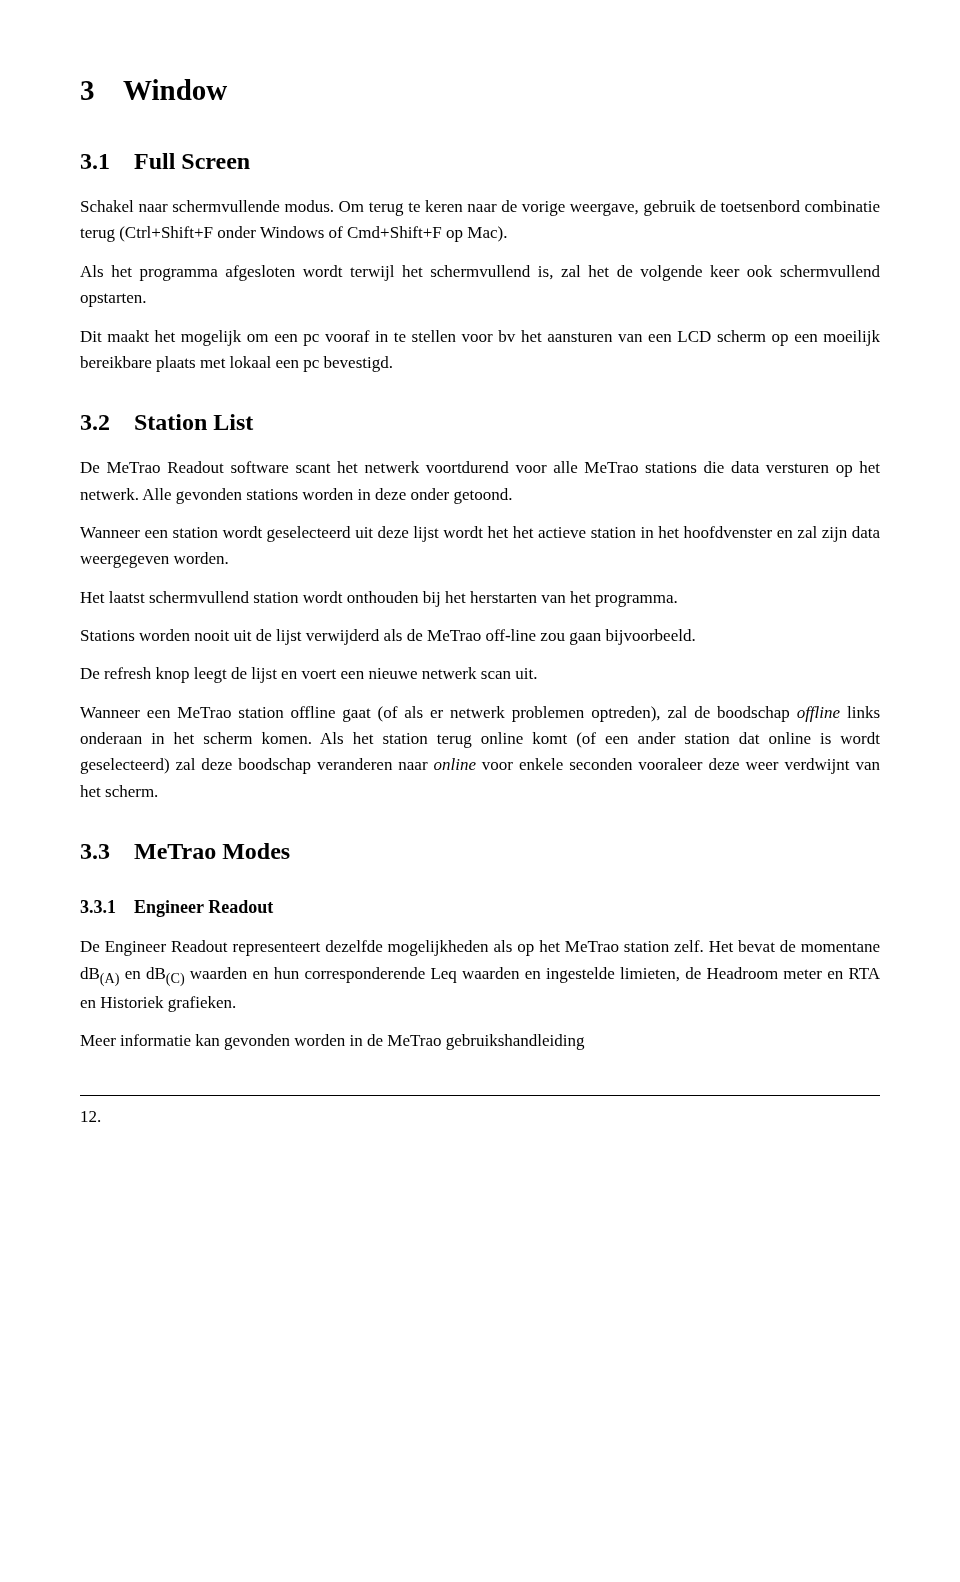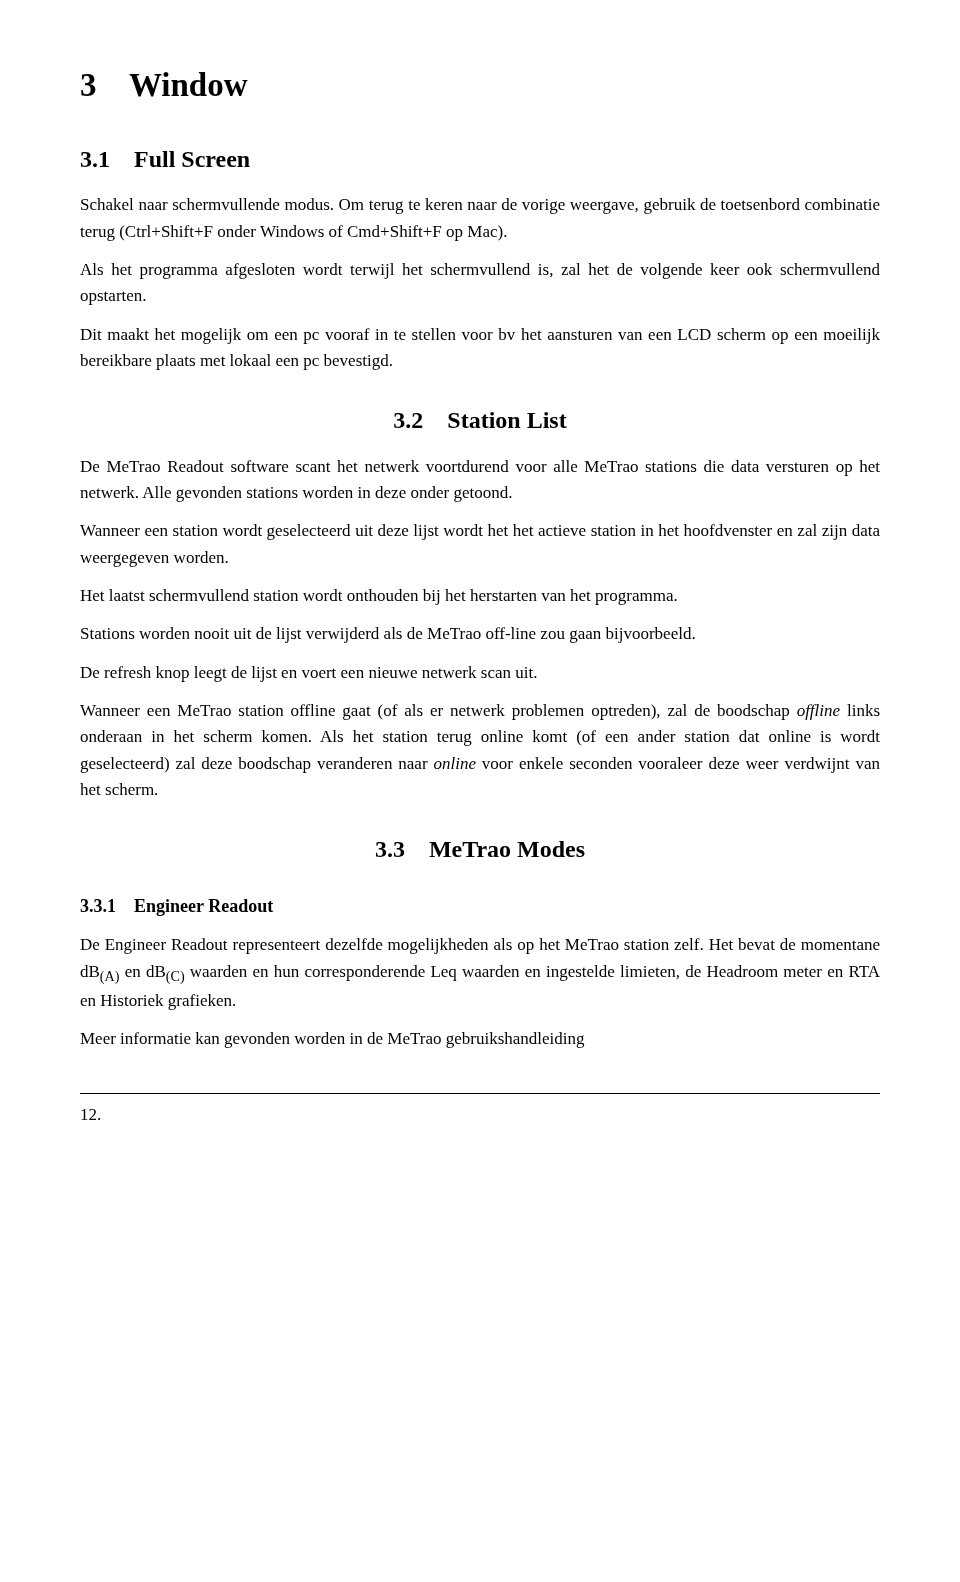--- a/index.html
+++ b/index.html
@@ -13,24 +13,24 @@
       font-family: "Georgia", "Times New Roman", serif;
       color: #000000;
       width: 960px;
       min-height: 1582px;
       padding: 60px 80px 60px 80px;
       font-size: 17px;
       line-height: 1.55;
     }
 
     .chapter-heading {
-      font-size: 33px;
+      font-size: 29px;
       font-weight: bold;
       margin-bottom: 30px;
-      margin-top: 0;
+      margin-top: 8px;
       font-family: "Georgia", serif;
     }
 
     .section-heading {
       font-size: 24px;
       font-weight: bold;
       margin-top: 28px;
       margin-bottom: 14px;
       font-family: Liberation Serif, serif;
     }
@@ -60,21 +60,20 @@
       margin-top: 40px;
       margin-bottom: 8px;
     }
 
     .footer-text {
       font-size: 17px;
       margin-top: 8px;
     }
 
     .section-spacer {
-      text-align: center;
     }
   </style>
 </head>
 <body>
 
 <h1 class="chapter-heading">
   <span>3</span>
   &nbsp;&nbsp;
   <span>Window</span>
 </h1>

